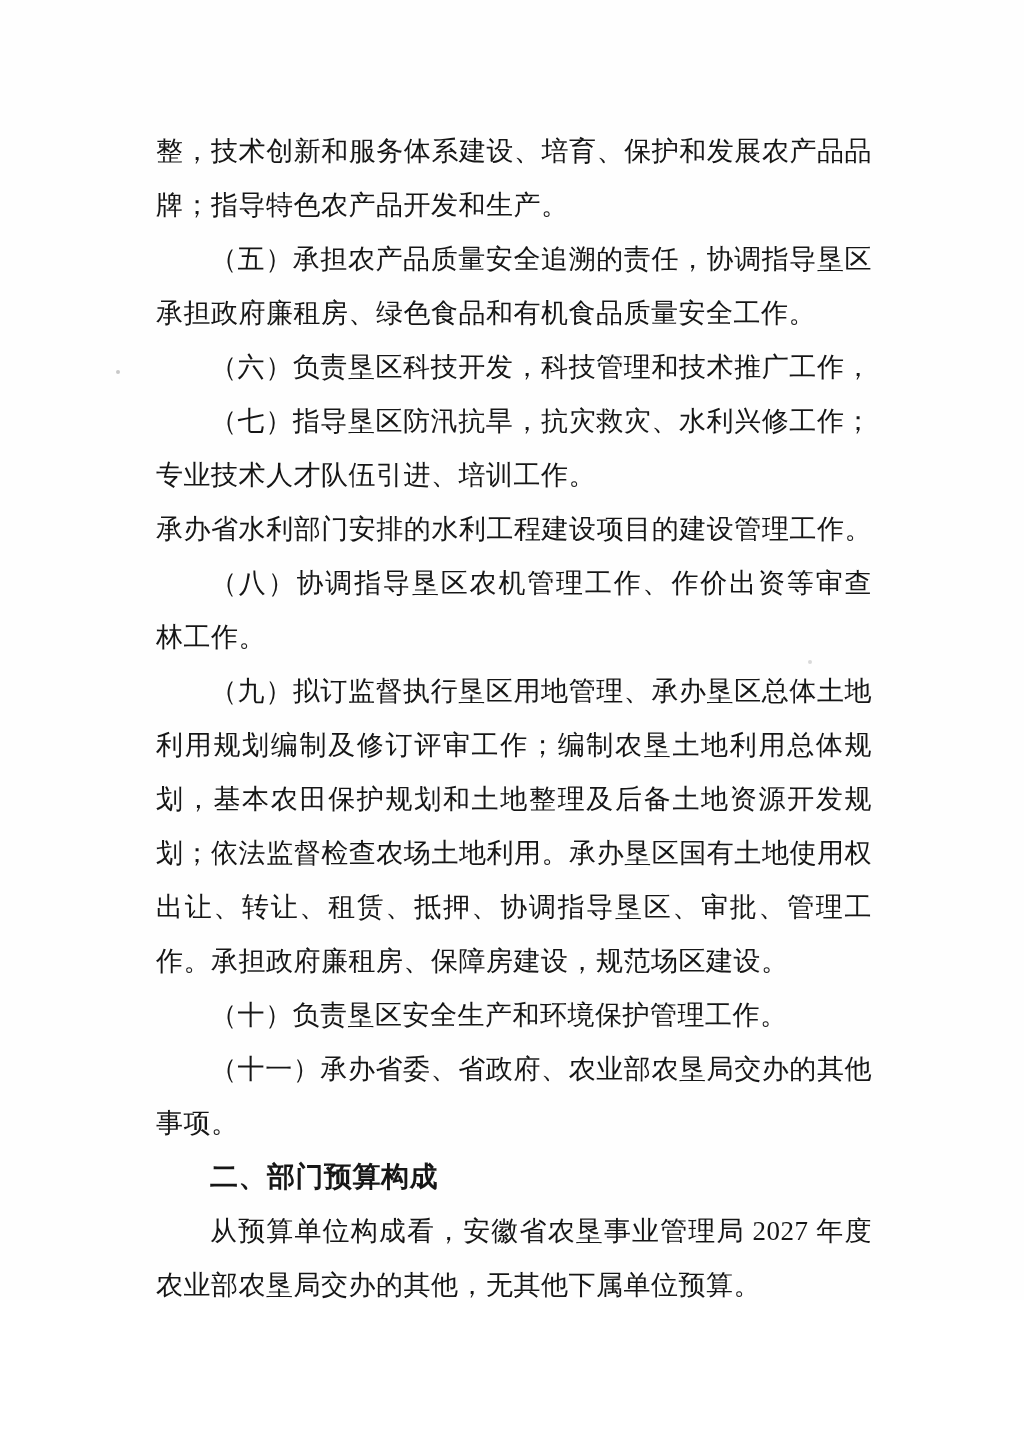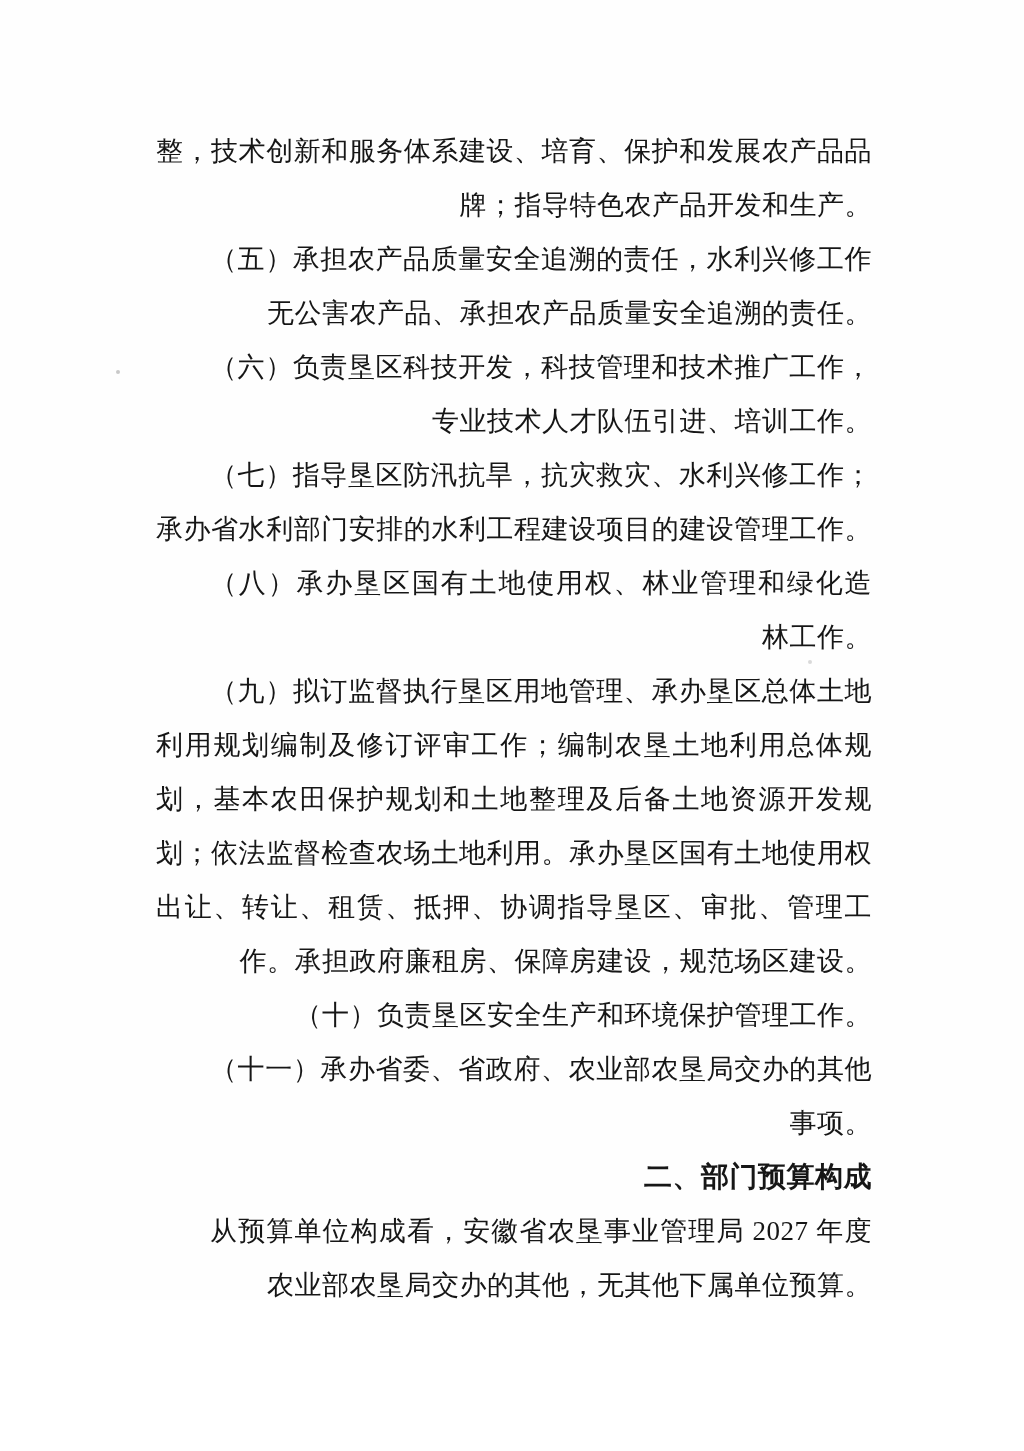--- a/index.html
+++ b/index.html
@@ -21,21 +21,21 @@
     left: 156px;
     top: 124px;
     width: 716px;
   }
   .line {
     font-size: 27px;
     line-height: 54px;
     height: 54px;
     letter-spacing: 0.5px;
     white-space: normal;
-    text-align: right;
+    text-align: left;
   }
   .line.justify {
     text-align: justify;
     text-align-last: justify;
   }
   .line.indent {
     text-indent: 54px;
   }
   .line.heading {
     font-family: Liberation Serif, serif;
@@ -61,27 +61,27 @@
   .speck.s1 { left: 116px; top: 370px; }
   .speck.s2 { left: 808px; top: 660px; opacity: 0.7; }
 </style>
 </head>
 <body>
 
 <div class="page">
   <div class="doc">
       <div class="line justify">整，技术创新和服务体系建设、培育、保护和发展农产品品</div>
       <div class="line">牌；指导特色农产品开发和生产。</div>
-      <div class="line justify indent">（五）承担农产品质量安全追溯的责任，水利兴修工作</div>
-      <div class="line">无公害农产品、承担农产品质量安全追溯的责任。</div>
+      <div class="line justify indent">（五）承担农产品质量安全追溯的责任，协调指导垦区</div>
+      <div class="line">承担政府廉租房、绿色食品和有机食品质量安全工作。</div>
       <div class="line justify indent">（六）负责垦区科技开发，科技管理和技术推广工作，</div>
+      <div class="line justify indent">（七）指导垦区防汛抗旱，抗灾救灾、水利兴修工作；</div>
       <div class="line">专业技术人才队伍引进、培训工作。</div>
-      <div class="line justify indent">（七）指导垦区防汛抗旱，抗灾救灾、水利兴修工作；</div>
       <div class="line justify">承办省水利部门安排的水利工程建设项目的建设管理工作。</div>
-      <div class="line justify indent">（八）承办垦区国有土地使用权、林业管理和绿化造</div>
+      <div class="line justify indent">（八）协调指导垦区农机管理工作、作价出资等审查</div>
       <div class="line">林工作。</div>
       <div class="line justify indent">（九）拟订监督执行垦区用地管理、承办垦区总体土地</div>
       <div class="line justify">利用规划编制及修订评审工作；编制农垦土地利用总体规</div>
       <div class="line justify">划，基本农田保护规划和土地整理及后备土地资源开发规</div>
       <div class="line justify">划；依法监督检查农场土地利用。承办垦区国有土地使用权</div>
       <div class="line justify">出让、转让、租赁、抵押、协调指导垦区、审批、管理工</div>
       <div class="line">作。承担政府廉租房、保障房建设，规范场区建设。</div>
       <div class="line indent">（十）负责垦区安全生产和环境保护管理工作。</div>
       <div class="line justify indent">（十一）承办省委、省政府、农业部农垦局交办的其他</div>
       <div class="line">事项。</div>

